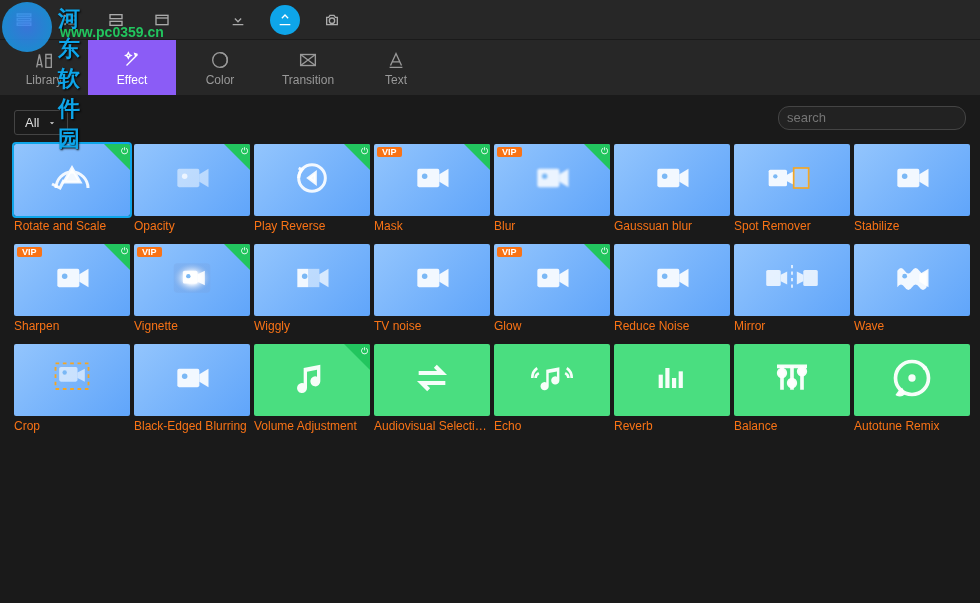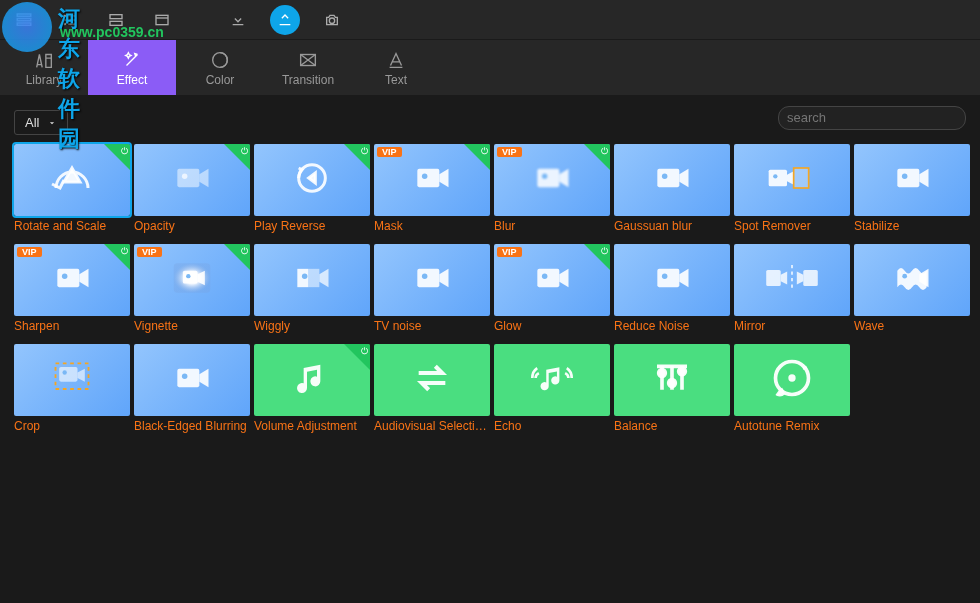--- a/index.html
+++ b/index.html
@@ -553,20 +553,31 @@
         <div class="thumb-icon"><svg width="46" height="40" viewBox="0 0 28 24" fill="rgba(255,255,255,0.95)">
             <path d="M2 12q0-4 3-6M4 12q0-2 2-3" stroke="rgba(255,255,255,0.95)" stroke-width="1.6" fill="none"></path>
             <path d="M12 17a2.5 2.5 0 11-1.5-2.3V7l8-1.5v8a2.5 2.5 0 11-1.5-2.3V8l-5 1v8z"></path>
             <path d="M26 12q0-4-3-6M24 12q0-2-2-3" stroke="rgba(255,255,255,0.95)" stroke-width="1.6" fill="none"></path>
           </svg></div>
       </div>
       <div class="card-label">Echo</div>
     </div>
     <div class="card">
       <div class="thumb green">
+        <div class="thumb-icon"><svg width="40" height="40" viewBox="0 0 24 24" fill="rgba(255,255,255,0.95)">
+            <rect x="4" y="10" width="2.5" height="8"></rect>
+            <rect x="8" y="6" width="2.5" height="12"></rect>
+            <rect x="12" y="12" width="2.5" height="6"></rect>
+            <rect x="16" y="8" width="2.5" height="10"></rect>
+          </svg></div>
+      </div>
+      <div class="card-label">Reverb</div>
+    </div>
+    <div class="card">
+      <div class="thumb green">
         <div class="thumb-icon"><svg width="40" height="40" viewBox="0 0 24 24" fill="none" stroke="rgba(255,255,255,0.95)" stroke-width="2.2">
             <line x1="6" y1="5" x2="6" y2="19"></line>
             <line x1="12" y1="5" x2="12" y2="19"></line>
             <line x1="18" y1="5" x2="18" y2="19"></line>
             <circle cx="6" cy="9" r="2" fill="rgba(255,255,255,0.95)"></circle>
             <circle cx="12" cy="15" r="2" fill="rgba(255,255,255,0.95)"></circle>
             <circle cx="18" cy="8" r="2" fill="rgba(255,255,255,0.95)"></circle>
             <line x1="3" y1="5" x2="21" y2="5"></line>
           </svg></div>
       </div>

